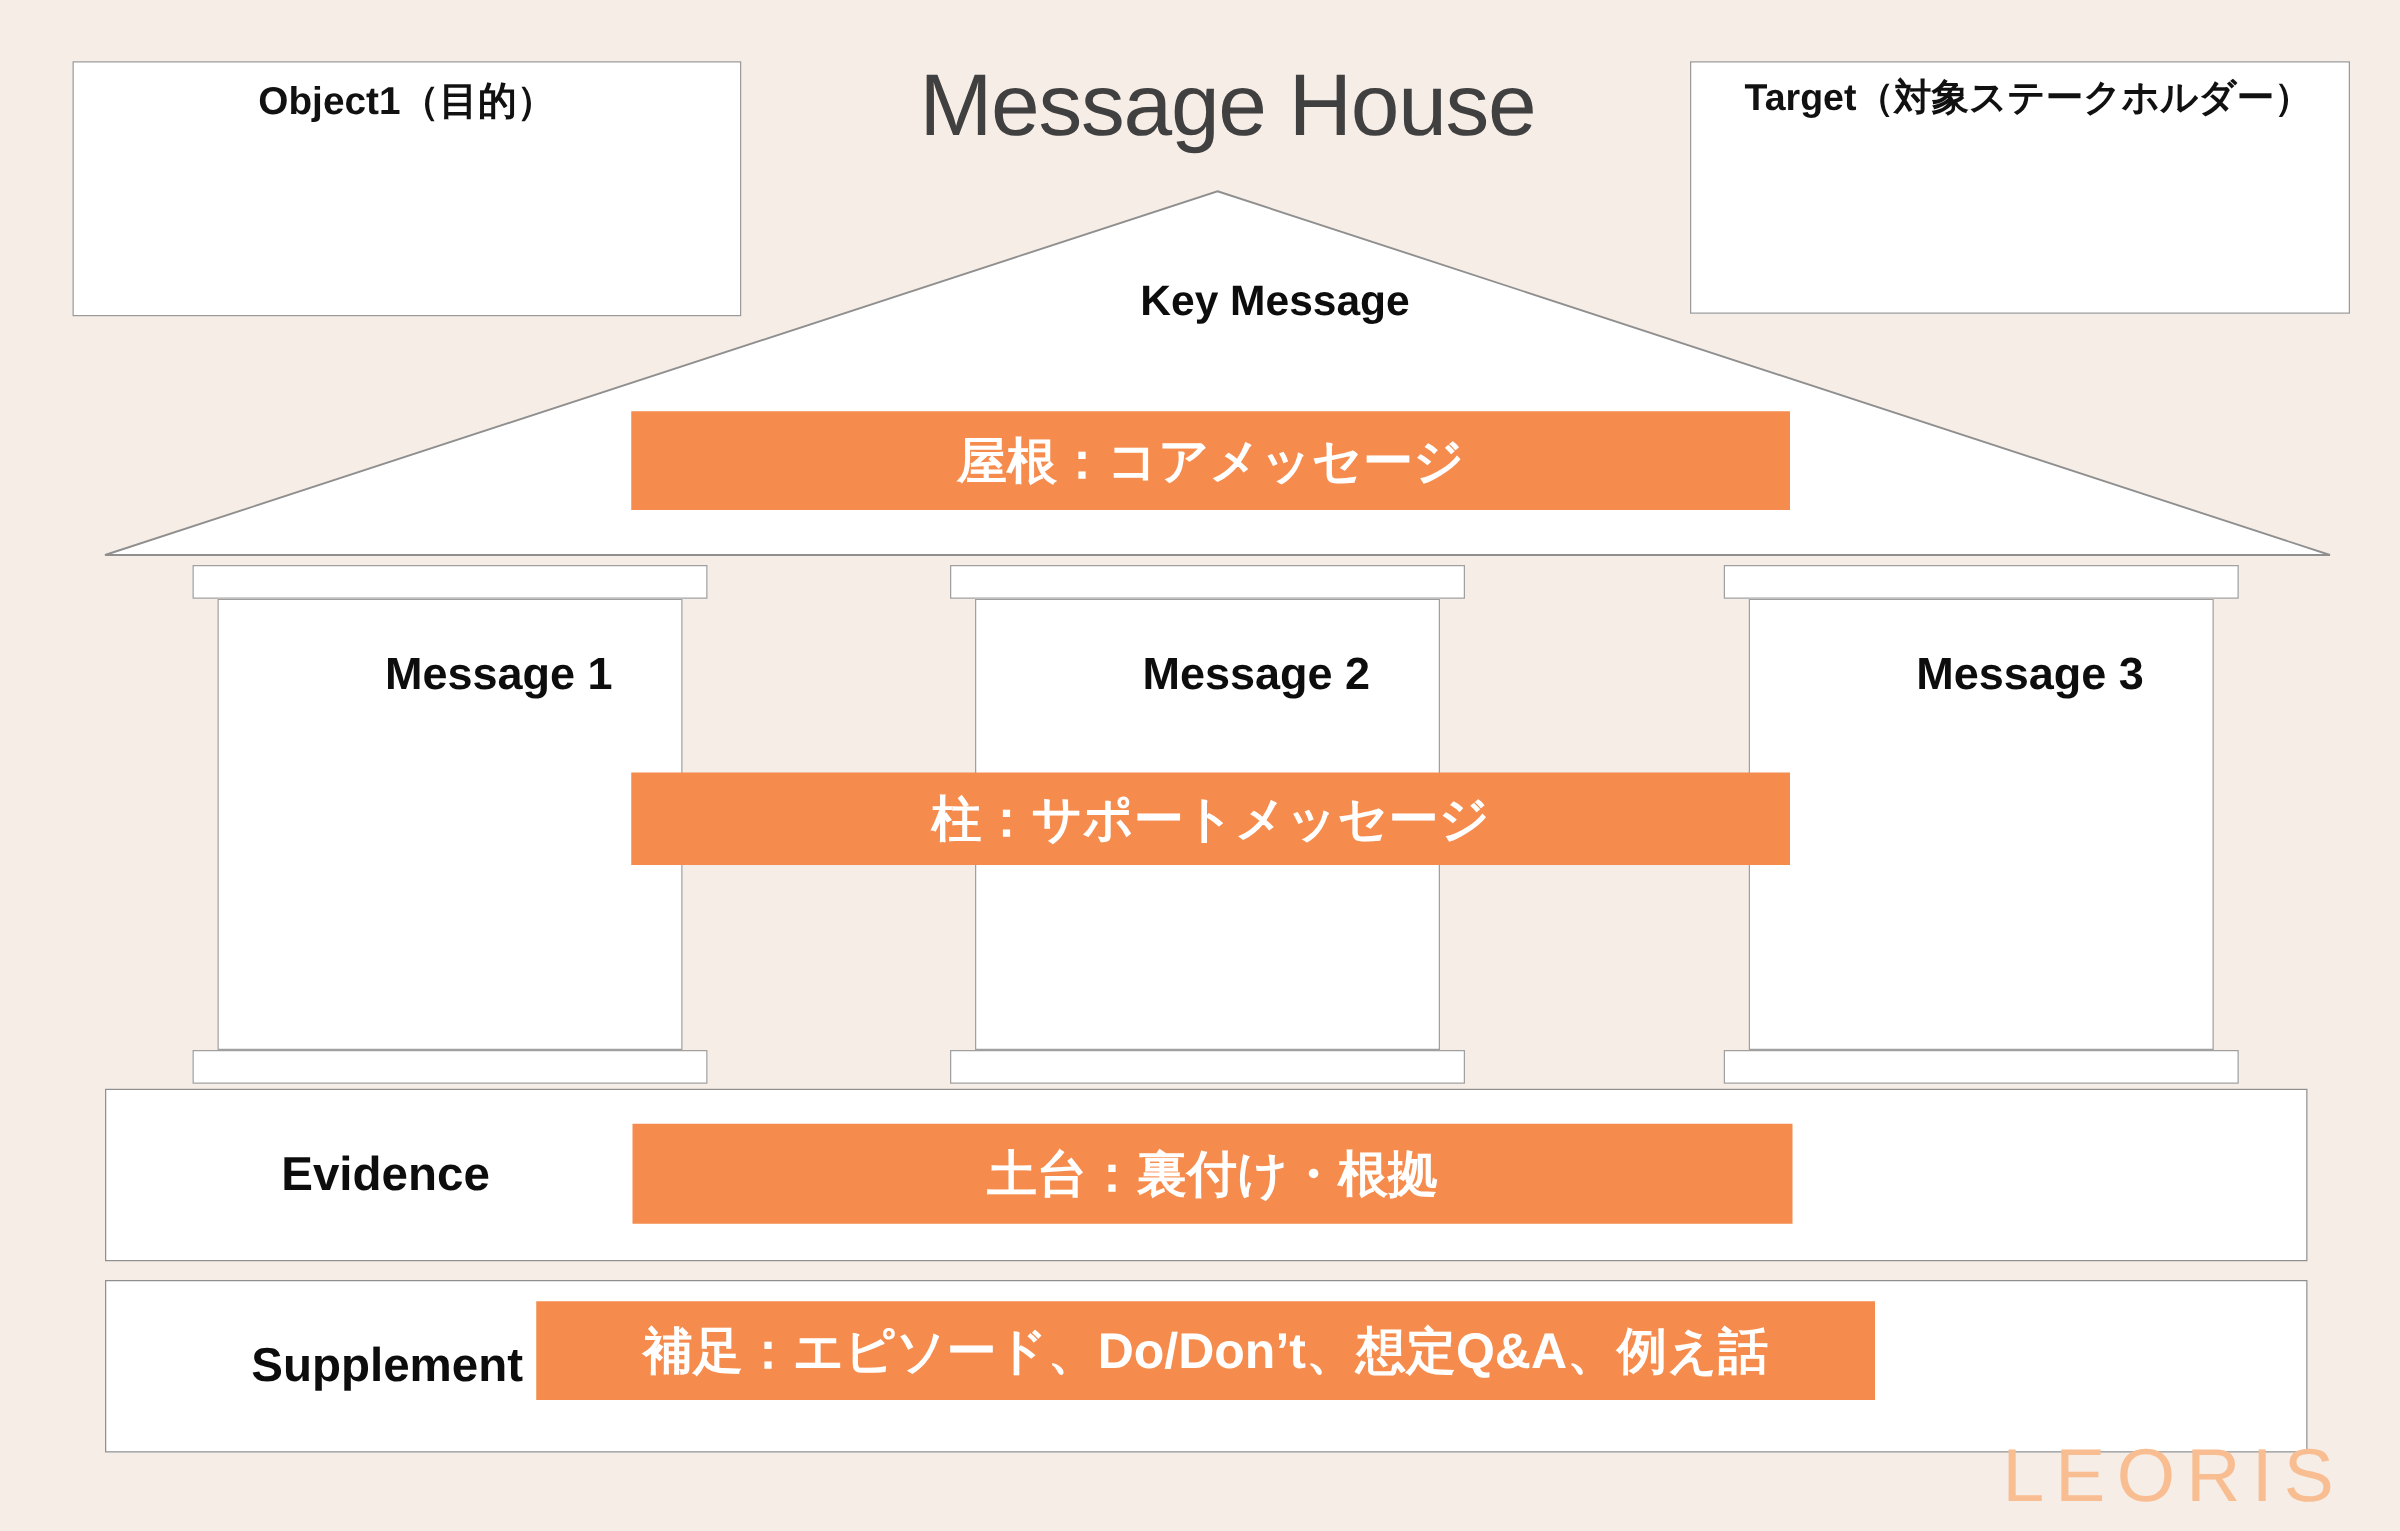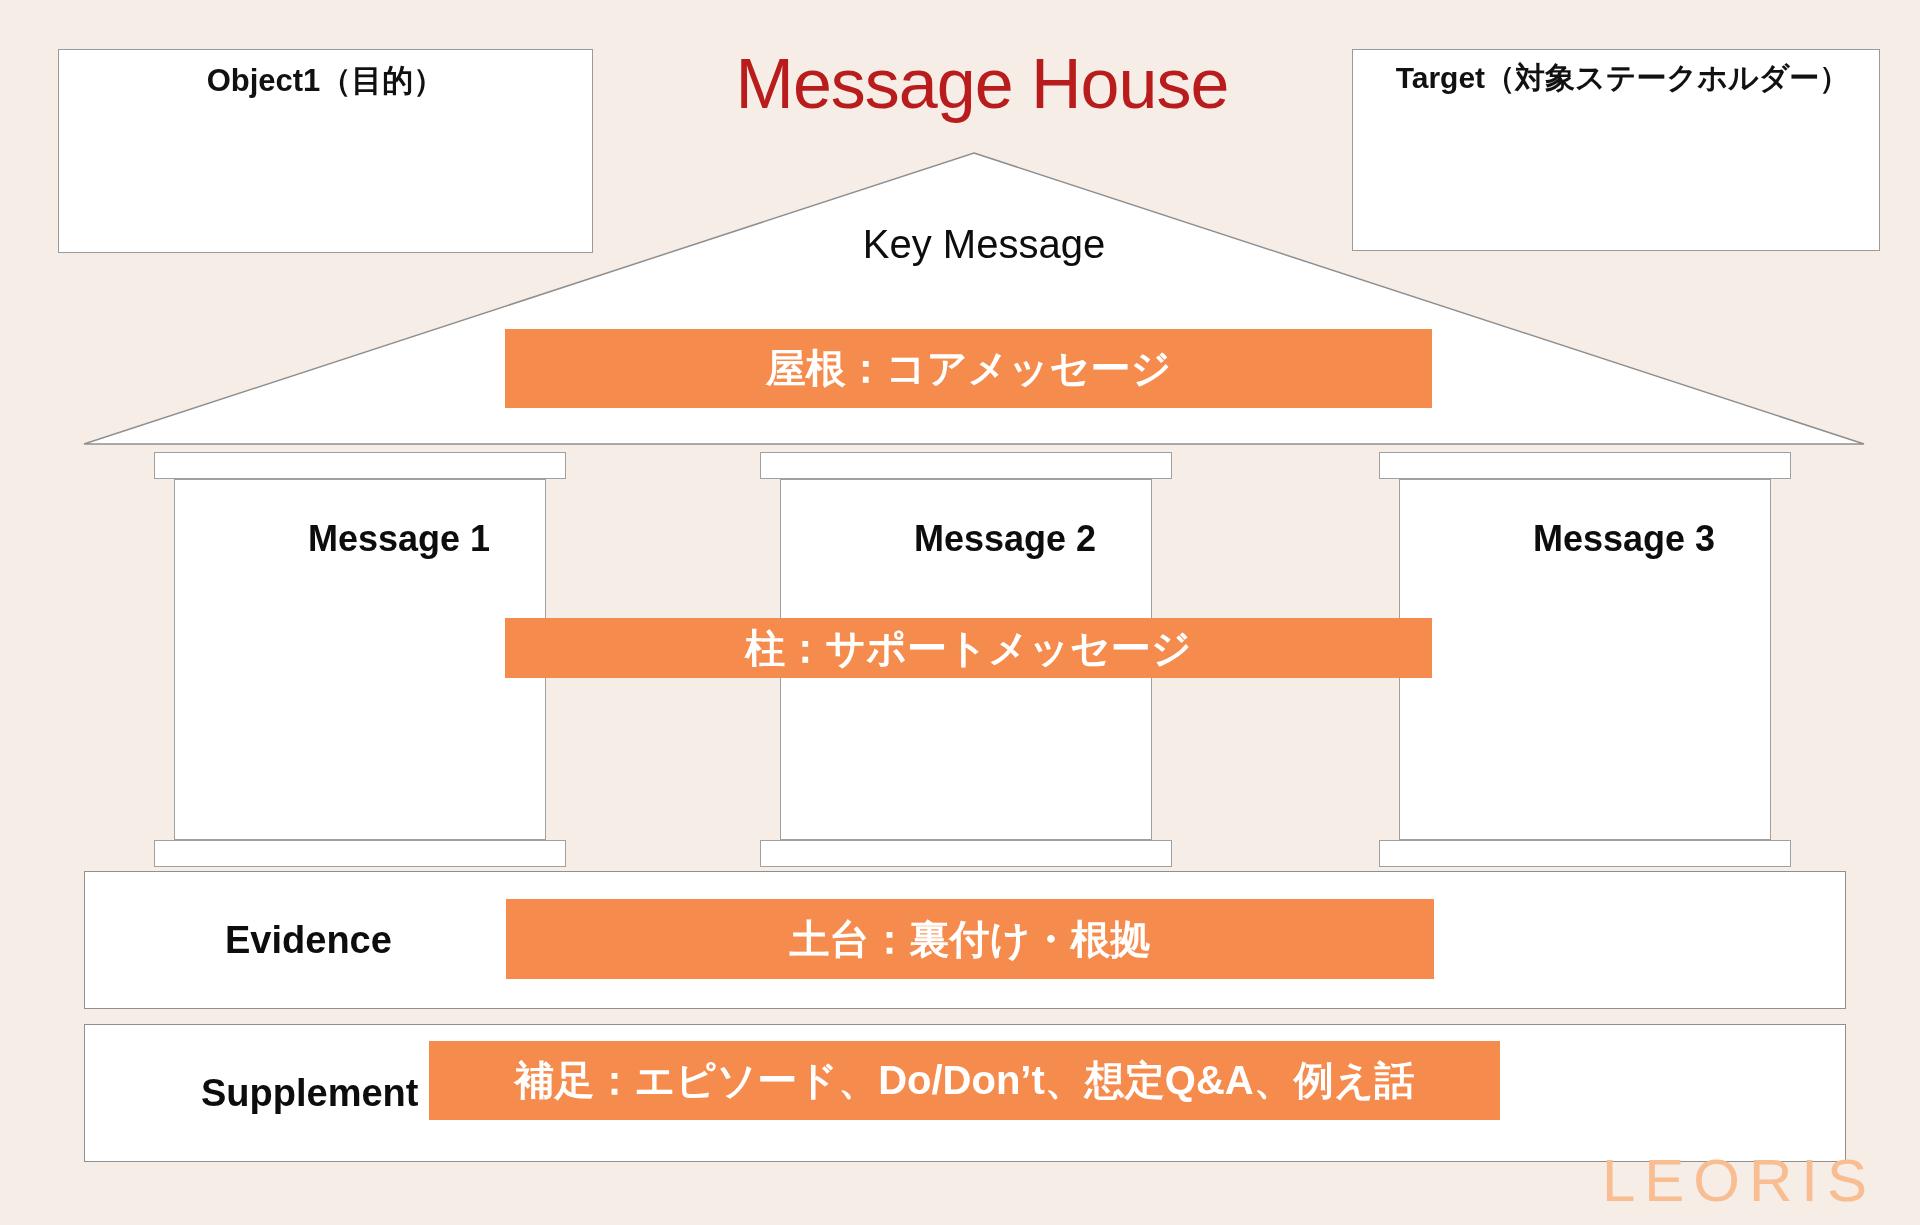--- a/index.html
+++ b/index.html
@@ -34,50 +34,50 @@
   .target-box{left:1352px;top:49px;width:528px;height:202px;padding-left:13px;}
   .target-box .panel-label{font-size:30px;margin-top:8px;}
 
   .main-title{
     position:absolute;
     left:982px;top:44px;
     transform:translateX(-50%);
     font-size:70px;
     font-weight:400;
     letter-spacing:-1px;
-    color:#b91c1c;
+    color:#404040;
     white-space:nowrap;
     z-index:2;
   }
 
   .key-message{
     position:absolute;
-    left:984px;top:222px;
+    left:1020px;top:222px;
     transform:translateX(-50%);
-    font-size:40px;
-    font-weight:400;
+    font-size:34px;
+    font-weight:700;
     color:#0d0d0d;
     white-space:nowrap;
     z-index:2;
   }
 
   .banner{
     position:absolute;
     background:#f58c4d;
     color:#ffffff;
     display:flex;
     align-items:center;
     justify-content:center;
     font-size:40px;
     white-space:nowrap;
     z-index:3;
     font-weight:bold;
   }
   .roof-banner{left:505px;top:329px;width:927px;height:79px;}
-  .pillar-banner{left:505px;top:618px;width:927px;height:60px;}
+  .pillar-banner{left:505px;top:618px;width:927px;height:74px;}
 
   .cap{
     position:absolute;
     background:#ffffff;
     border:1px solid #a0a0a0;
     box-sizing:border-box;
     width:412px;height:27px;
     z-index:2;
   }
   .shaft{

